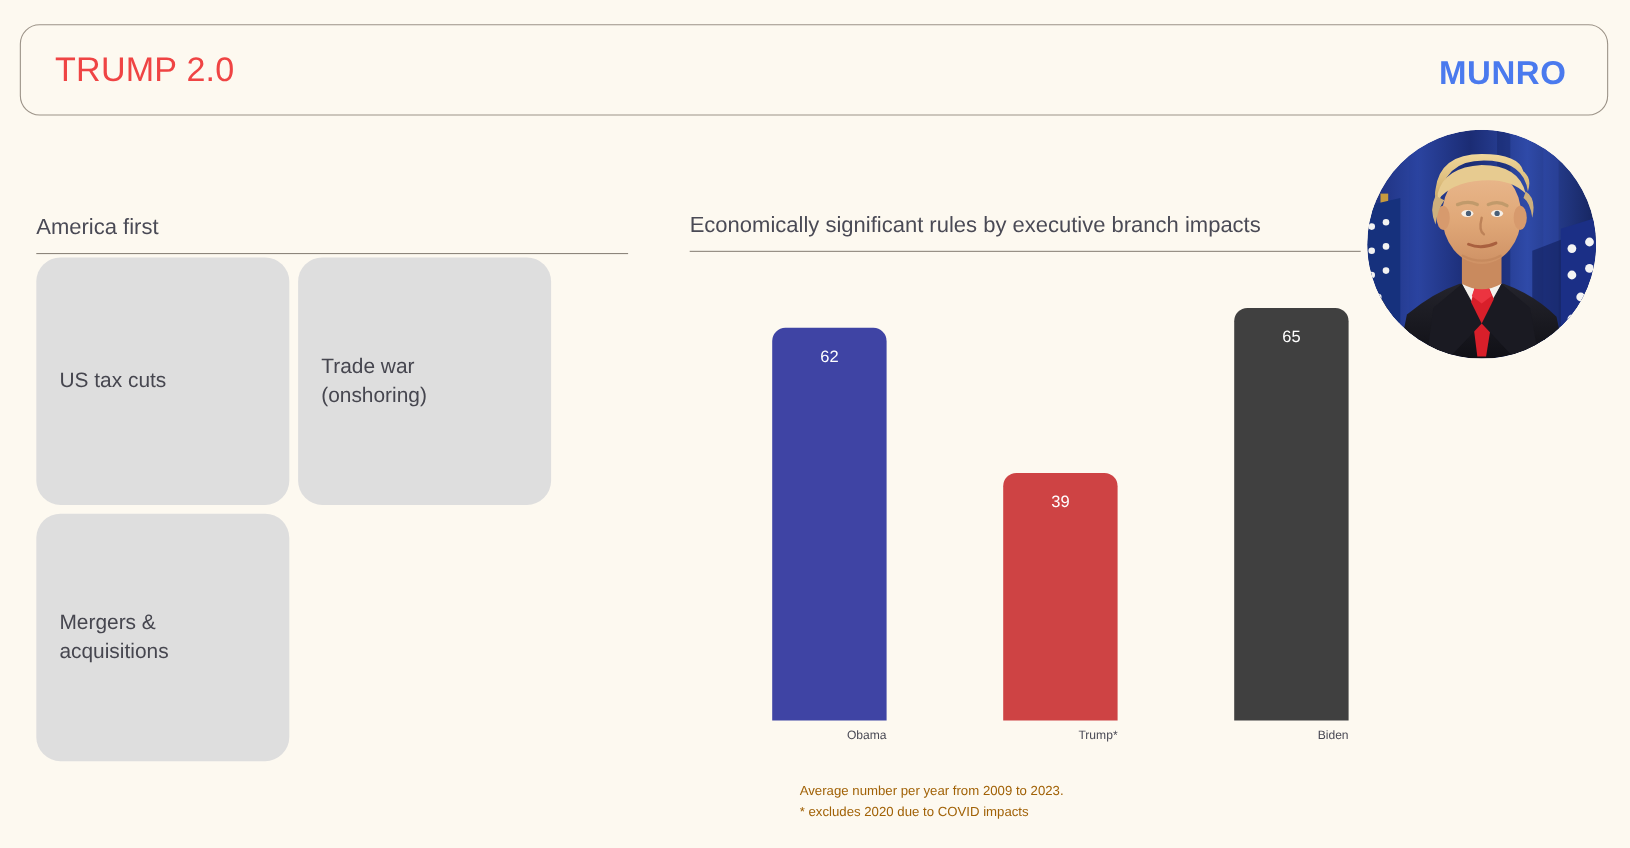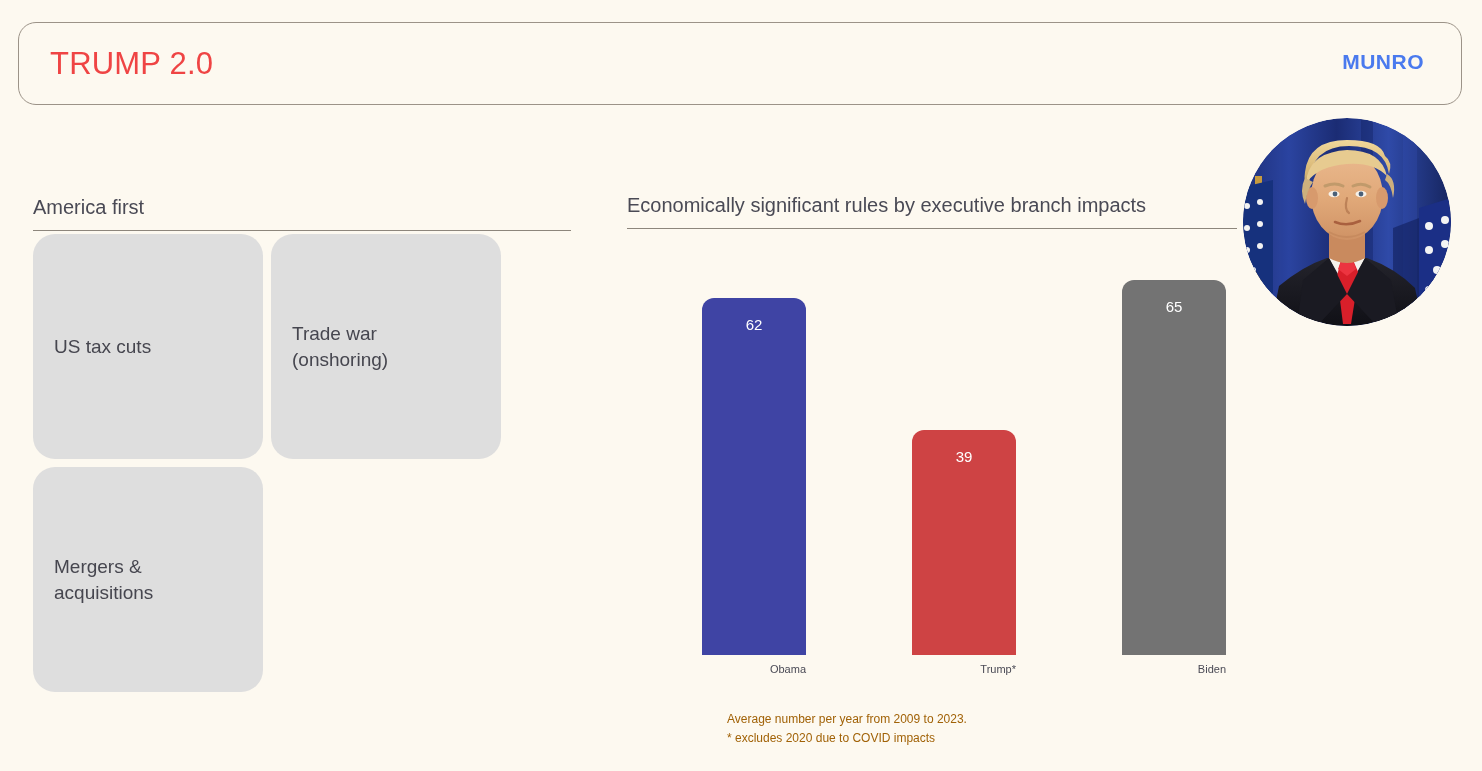--- a/index.html
+++ b/index.html
@@ -34,21 +34,21 @@
     font-size: 31px;
     font-weight: normal;
     color: #ef4444;
     letter-spacing: 0.2px;
     white-space: nowrap;
   }
   .brand-logo {
     position: absolute;
     right: 58px;
     top: 50px;
-    font-size: 21px;
+    font-size: 30px;
     font-weight: bold;
     color: #4a7aee;
     letter-spacing: 0.5px;
   }
 
   
   .left-panel {
     position: absolute;
     left: 33px;
     top: 160px;
@@ -183,21 +183,21 @@
   <div class="heading-rule"></div>
 </div>
 
 <div class="chart-plot" id="bar-chart">
     <div class="bar-col" style="left: 75px; height: 357.361px; background: rgb(63, 68, 164);">
       <div class="bar-value">62</div>
     </div>
     <div class="bar-col" style="left: 285px; height: 224.792px; background: rgb(206, 67, 68);">
       <div class="bar-value">39</div>
     </div>
-    <div class="bar-col" style="left: 495px; height: 374.653px; background: #737373;">
+    <div class="bar-col" style="left: 495px; height: 374.653px; background: #404040;">
       <div class="bar-value">65</div>
     </div>
   </div>
 <div class="chart-footnote">Average number per year from 2009 to 2023.
 * excludes 2020 due to COVID impacts</div>
 
 <div class="portrait">
   <svg width="208" height="208" viewBox="0 0 208 208" xmlns="http://www.w3.org/2000/svg">
     <defs>
       <linearGradient id="curtain" x1="0" y1="0" x2="1" y2="0">

